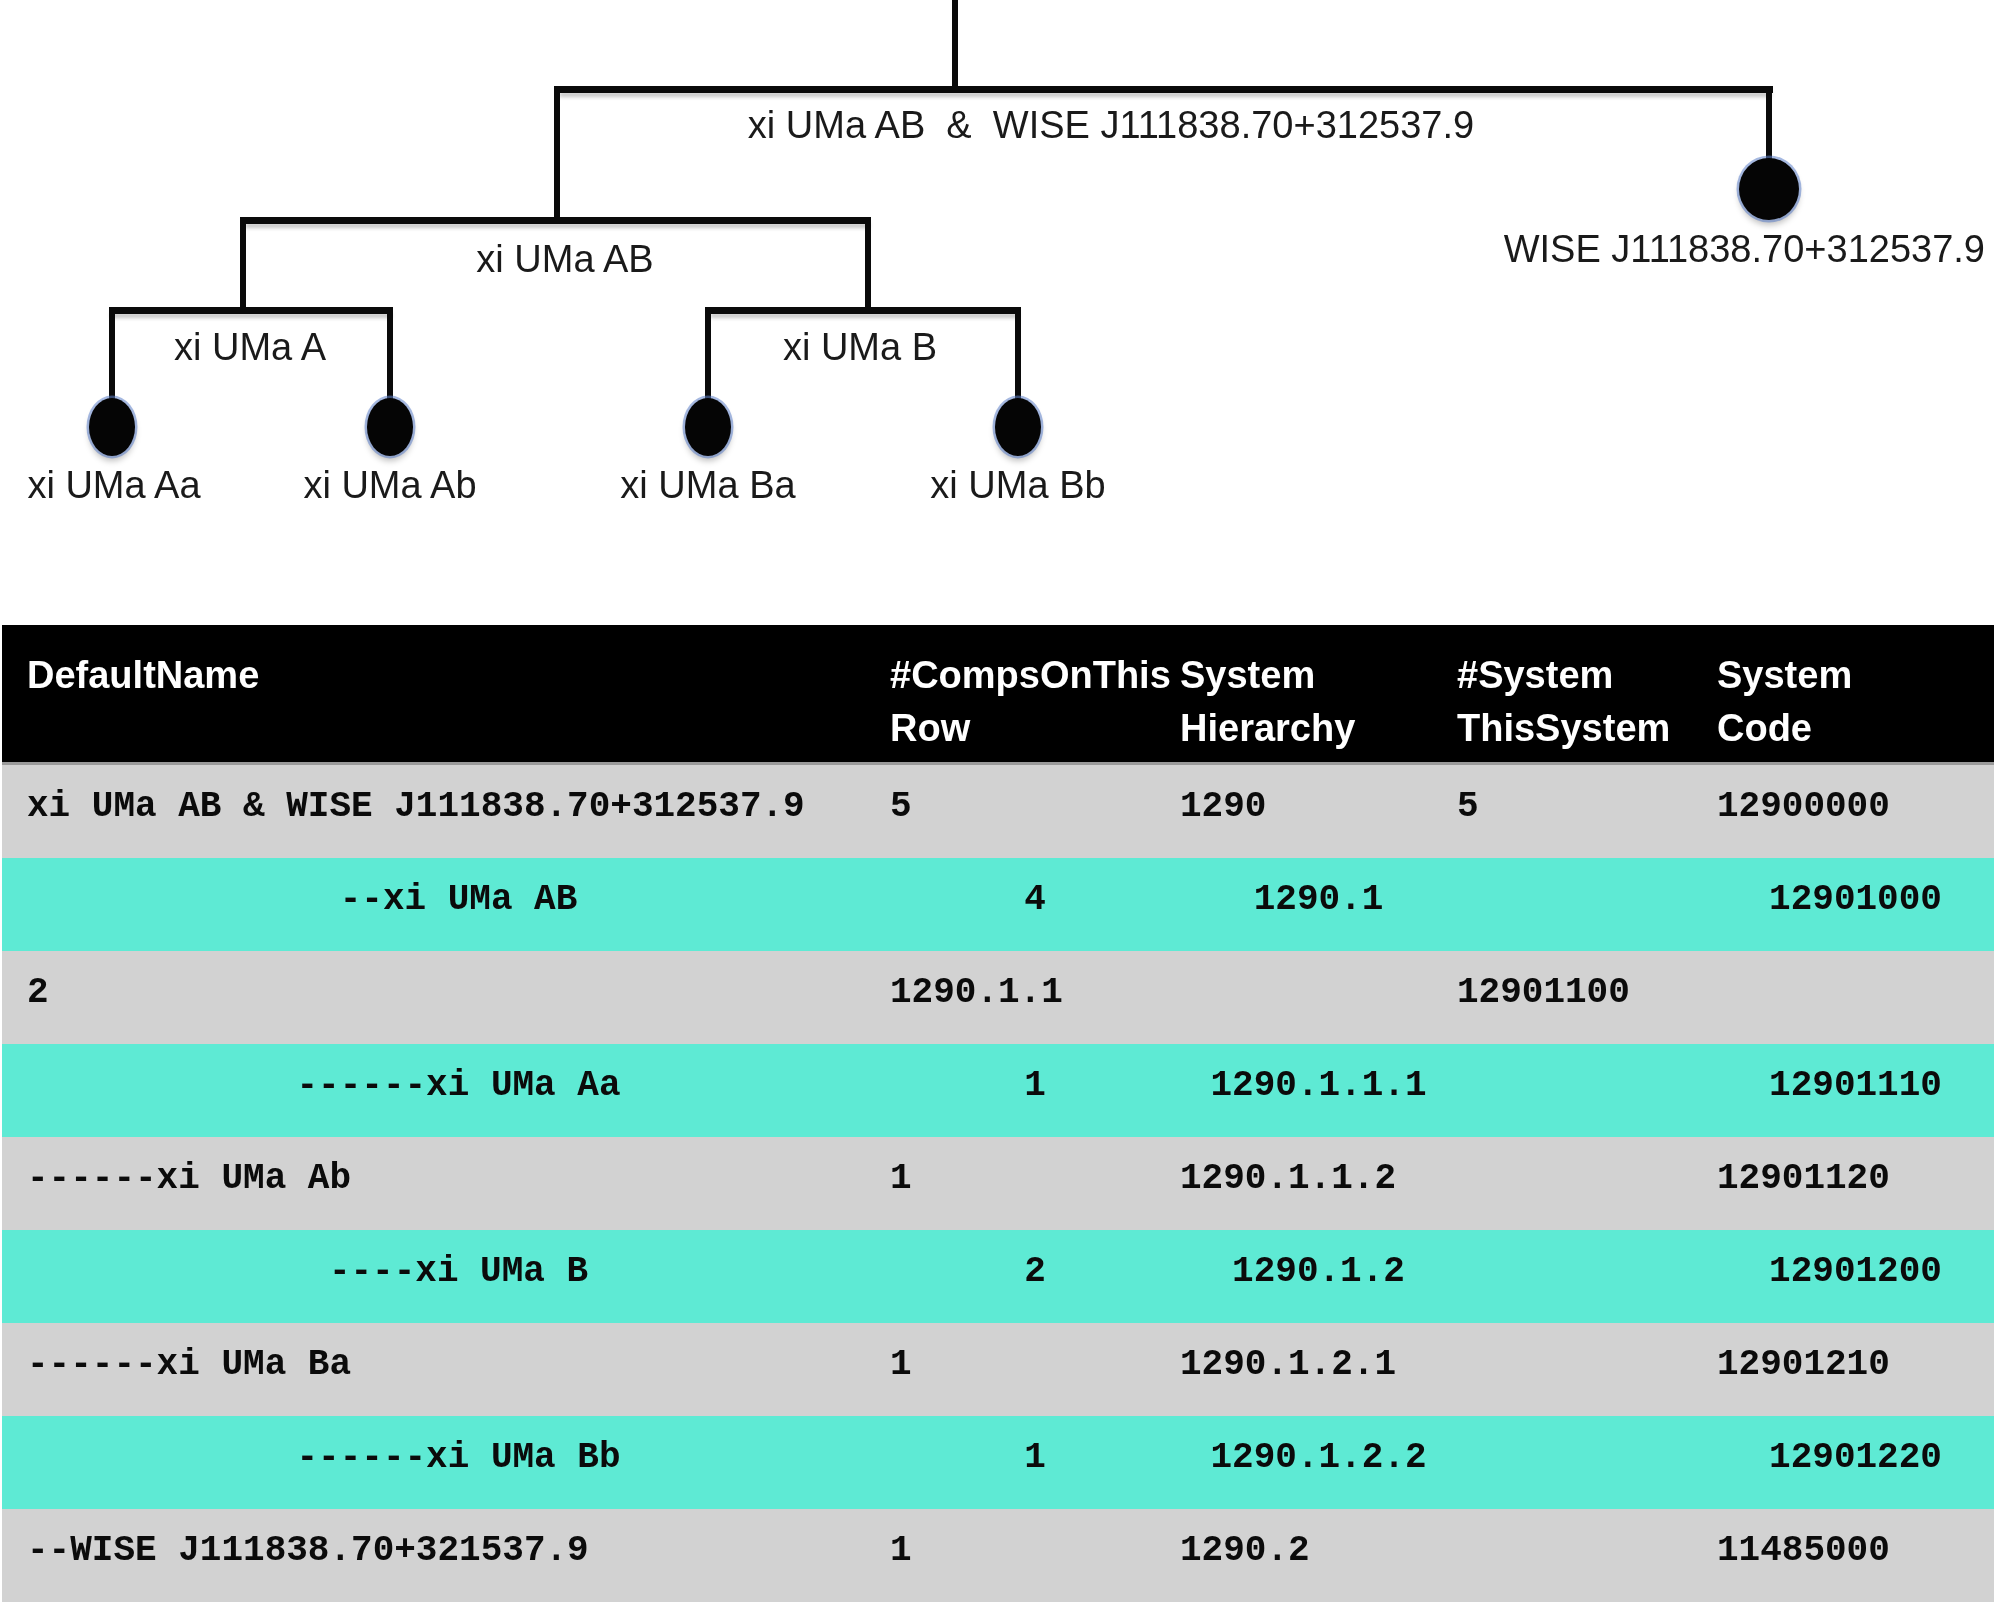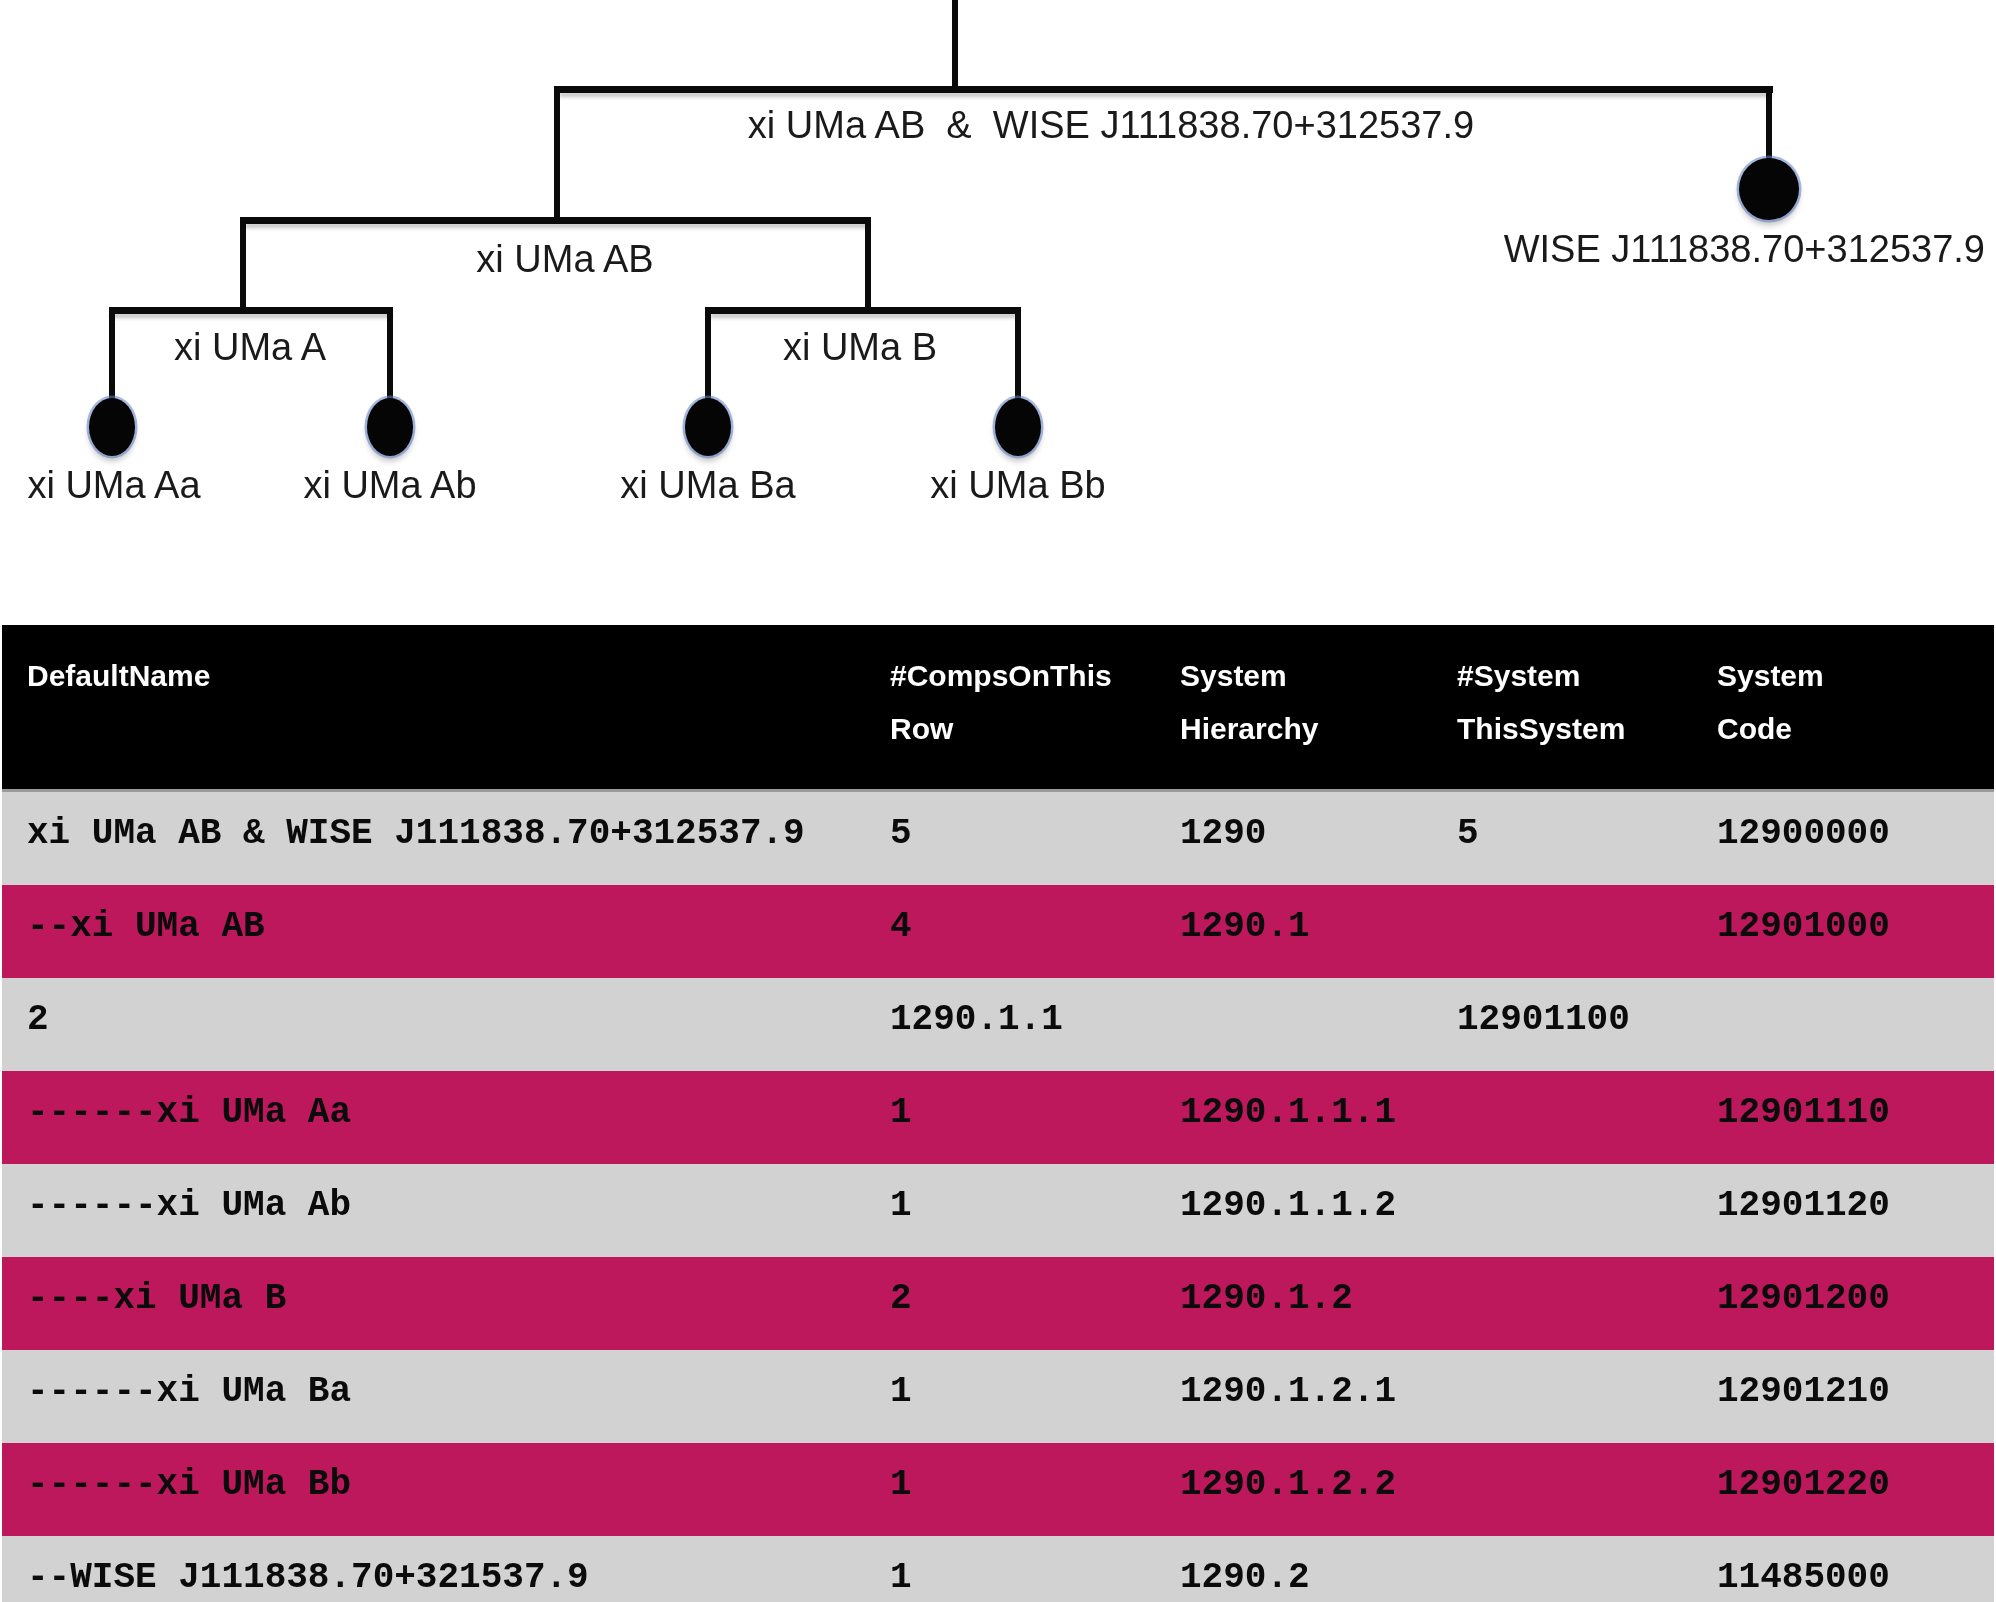--- a/index.html
+++ b/index.html
@@ -17,39 +17,39 @@
   .hline{position:absolute;height:7px;background:#0a0a0a;
          box-shadow:0 5px 4px -2px rgba(110,110,110,0.65);}
   .vline{position:absolute;width:6px;background:#0a0a0a;}
   .node{position:absolute;background:#050505;border-radius:50%;
         box-shadow:0 0 0 2.5px rgba(93,127,201,0.55), 0 5px 6px rgba(0,0,0,0.25);}
   .tlabel{position:absolute;font-size:38px;color:#1a1a1a;white-space:pre;text-align:center;}
 
   
   .dtable{position:absolute;left:2px;top:625px;width:1992px;}
   .thead{
-    background:#000;height:167px;color:#fff;
+    background:#000;height:140px;color:#fff;
     display:grid;grid-template-columns:863px 290px 277px 260px auto;
     padding-left:25px;box-sizing:border-box;
-    font-weight:bold;font-size:30px;line-height:53px;
+    font-weight:bold;font-size:38px;line-height:53px;
     box-shadow:inset 0 -3px 0 #9a9a9a;
   }
   .thead .th{padding-top:24px;}
   .tr{
     height:93px;
     display:grid;grid-template-columns:863px 290px 277px 260px auto;
     padding-left:25px;box-sizing:border-box;
     align-items:center;
     font-family:"Liberation Mono","DejaVu Sans Mono",monospace;
     font-weight:bold;font-size:36px;color:#0b0b0b;
     white-space:pre;
   }
   .tr .td{padding-bottom:10px;}
   .row-dark{background:#d2d2d2;}
-  .row-light{background:#be185d;}
+  .row-light{background:#5eead4;text-align:center;}
 </style>
 </head>
 <body>
 
 <div class="screenshot">
 
   <div class="tree">
 
     <div class="vline" style="left:952px;top:0;height:90px;"></div>
 

